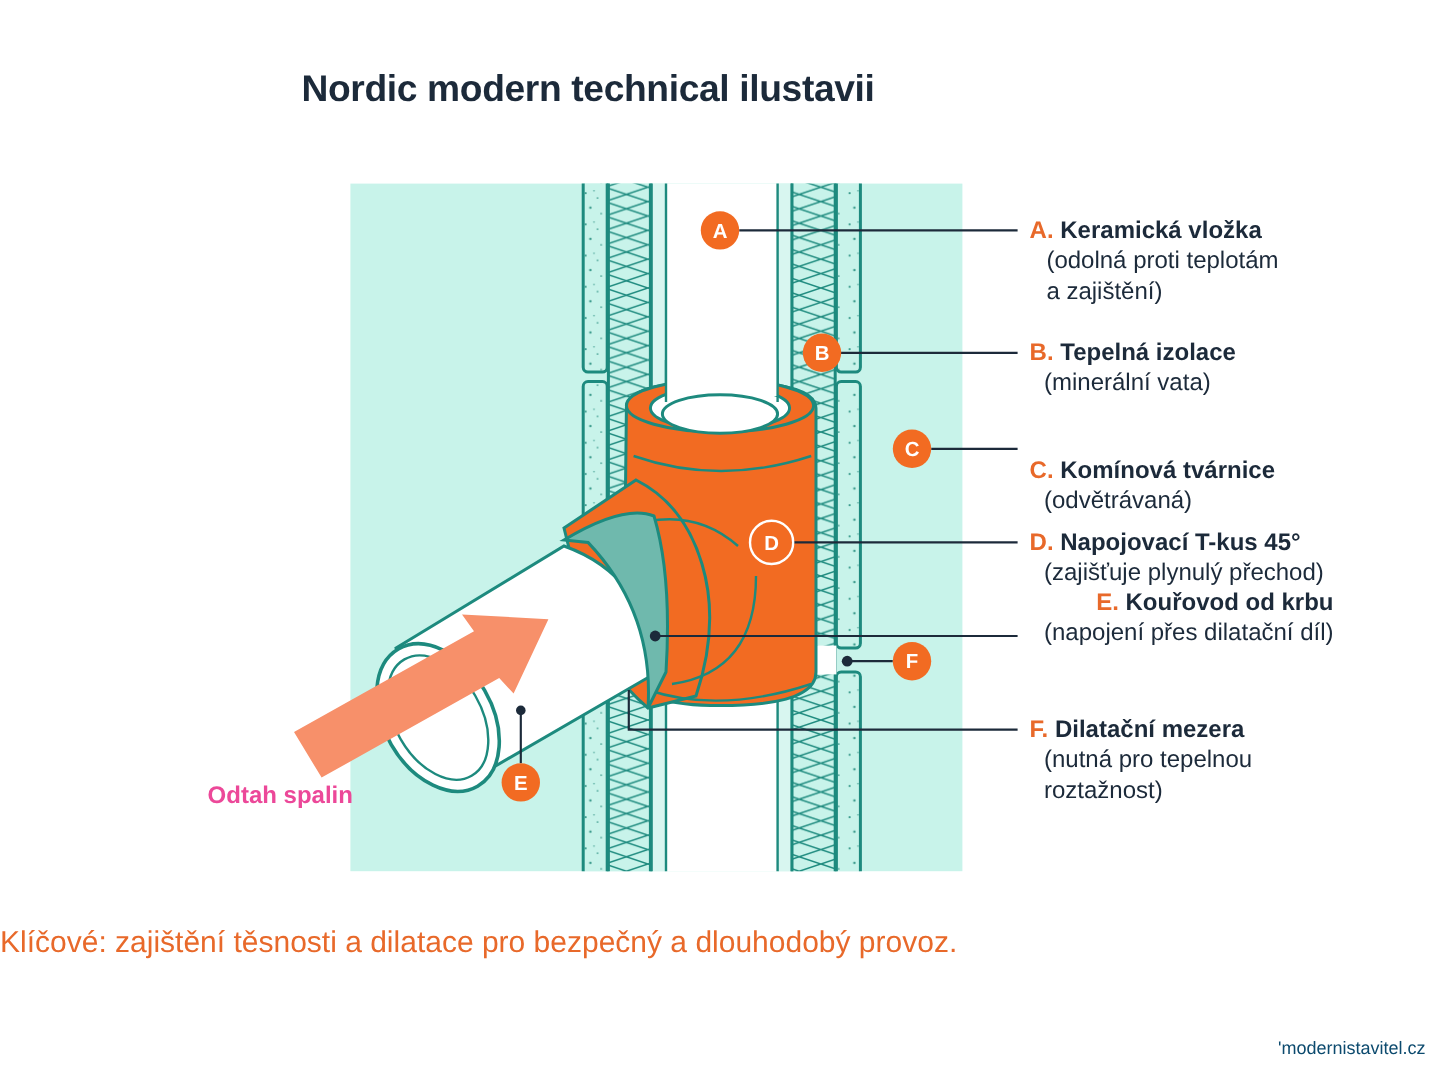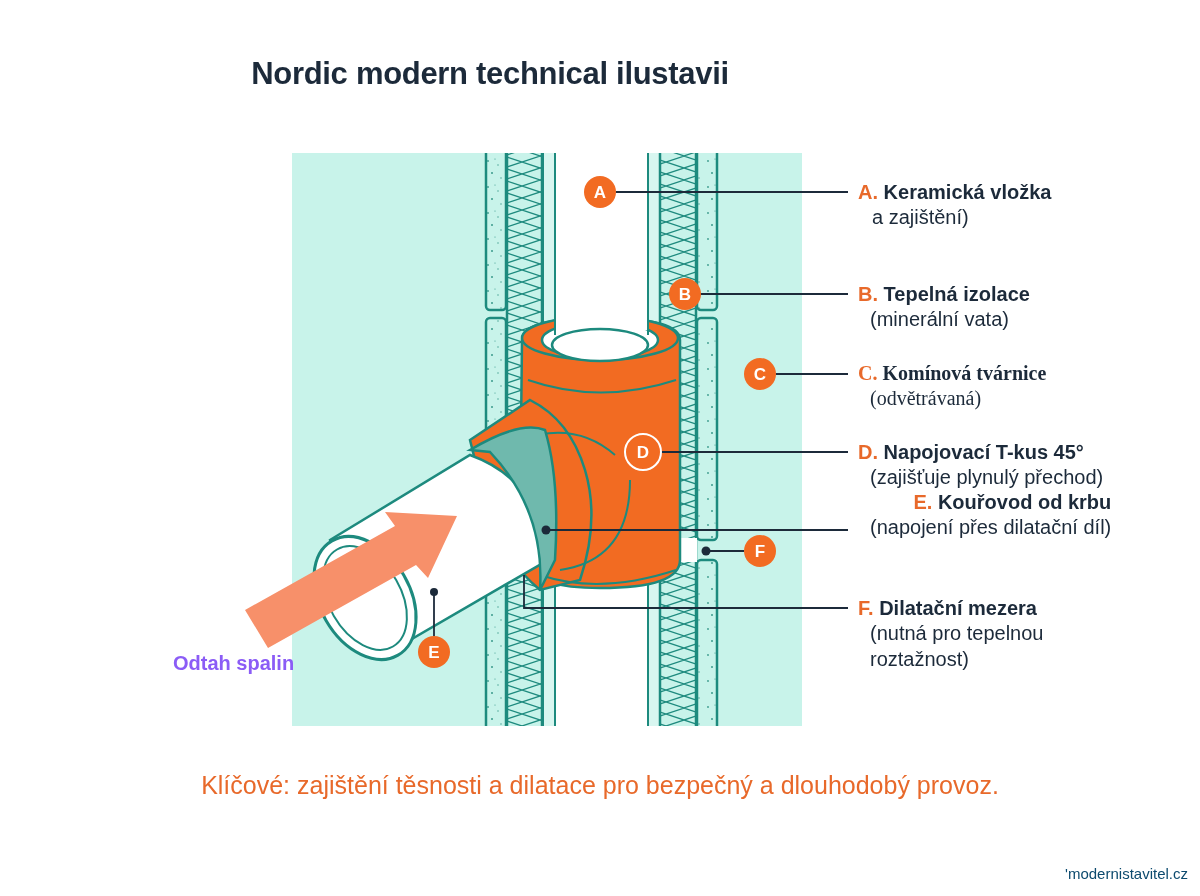--- a/index.html
+++ b/index.html
@@ -10,24 +10,24 @@
     .title {
       position: absolute; left: 0; top: 56px; width: 980px; text-align: center;
       font-size: 31px; font-weight: bold; color: #1c2a3a; letter-spacing: -0.3px;
     }
     .diagram { position: absolute; left: 0; top: 0; width: 1200px; height: 896px; }
     .legend-item { position: absolute; left: 858px; color: #1c2a3a; }
     .legend-head { font-size: 20px; font-weight: bold; line-height: 24px; white-space: nowrap; }
     .legend-letter { color: #e8692a; }
     .legend-desc { font-size: 20px; line-height: 26px; padding-left: 14px; color: #1c2a3a; white-space: nowrap; }
     .flow-label {
-      position: absolute; left: 173px; top: 652px; font-size: 20px; font-weight: bold; color: #8b5cf6;
+      position: absolute; left: 173px; top: 652px; font-size: 20px; font-weight: bold; color: #ec4899;
     }
     .footer {
-      position: absolute; left: 0; top: 768px; width: 1200px; text-align: center;
+      position: absolute; left: 0; top: 768px; width: 1200px; text-align: left;
       color: #e8692a; font-size: 25px; line-height: 34px;
     }
     .watermark {
       position: absolute; right: 12px; bottom: 14px; font-size: 15px; color: #0c4a6e;
     }
     .badge-text { font-family: "Liberation Sans", "DejaVu Sans", sans-serif; font-weight: bold; font-size: 17px; fill: #ffffff; }
   </style>
 </head>
 <body>
 
@@ -158,27 +158,28 @@
     <text class="badge-text" x="434" y="658" text-anchor="middle">E</text>
   </g>
   <g>
     <circle cx="760" cy="551" r="16" fill="#f26b22"></circle>
     <text class="badge-text" x="760" y="557" text-anchor="middle">F</text>
   </g>
 </svg>
 
 <div class="legend-item" style="top:180px;">
   <div class="legend-head"><span class="legend-letter">A.</span> <span>Keramická vložka</span></div>
+  <div class="legend-desc">(odolná proti teplotám</div>
   <div class="legend-desc">a zajištění)</div>
 </div>
 <div class="legend-item" style="top:282px;">
   <div class="legend-head"><span class="legend-letter">B.</span> <span>Tepelná izolace</span></div>
   <div class="legend-desc" style="padding-left:12px">(minerální vata)</div>
 </div>
-<div class="legend-item" style="top:361px;font-family:Liberation Serif, serif;">
+<div class="legend-item" style="top:380px;">
   <div class="legend-head"><span class="legend-letter">C.</span> <span>Komínová tvárnice</span></div>
   <div class="legend-desc" style="padding-left:12px">(odvětrávaná)</div>
 </div>
 <div class="legend-item" style="top:440px;">
   <div class="legend-head"><span class="legend-letter">D.</span> <span>Napojovací T-kus 45°</span></div>
   <div class="legend-desc" style="padding-left:12px">(zajišťuje plynulý přechod)</div>
 </div>
 <div class="legend-item" style="top:490px;text-align:right;">
   <div class="legend-head"><span class="legend-letter">E.</span> <span>Kouřovod od krbu</span></div>
   <div class="legend-desc" style="padding-left:12px">(napojení přes dilatační díl)</div>

